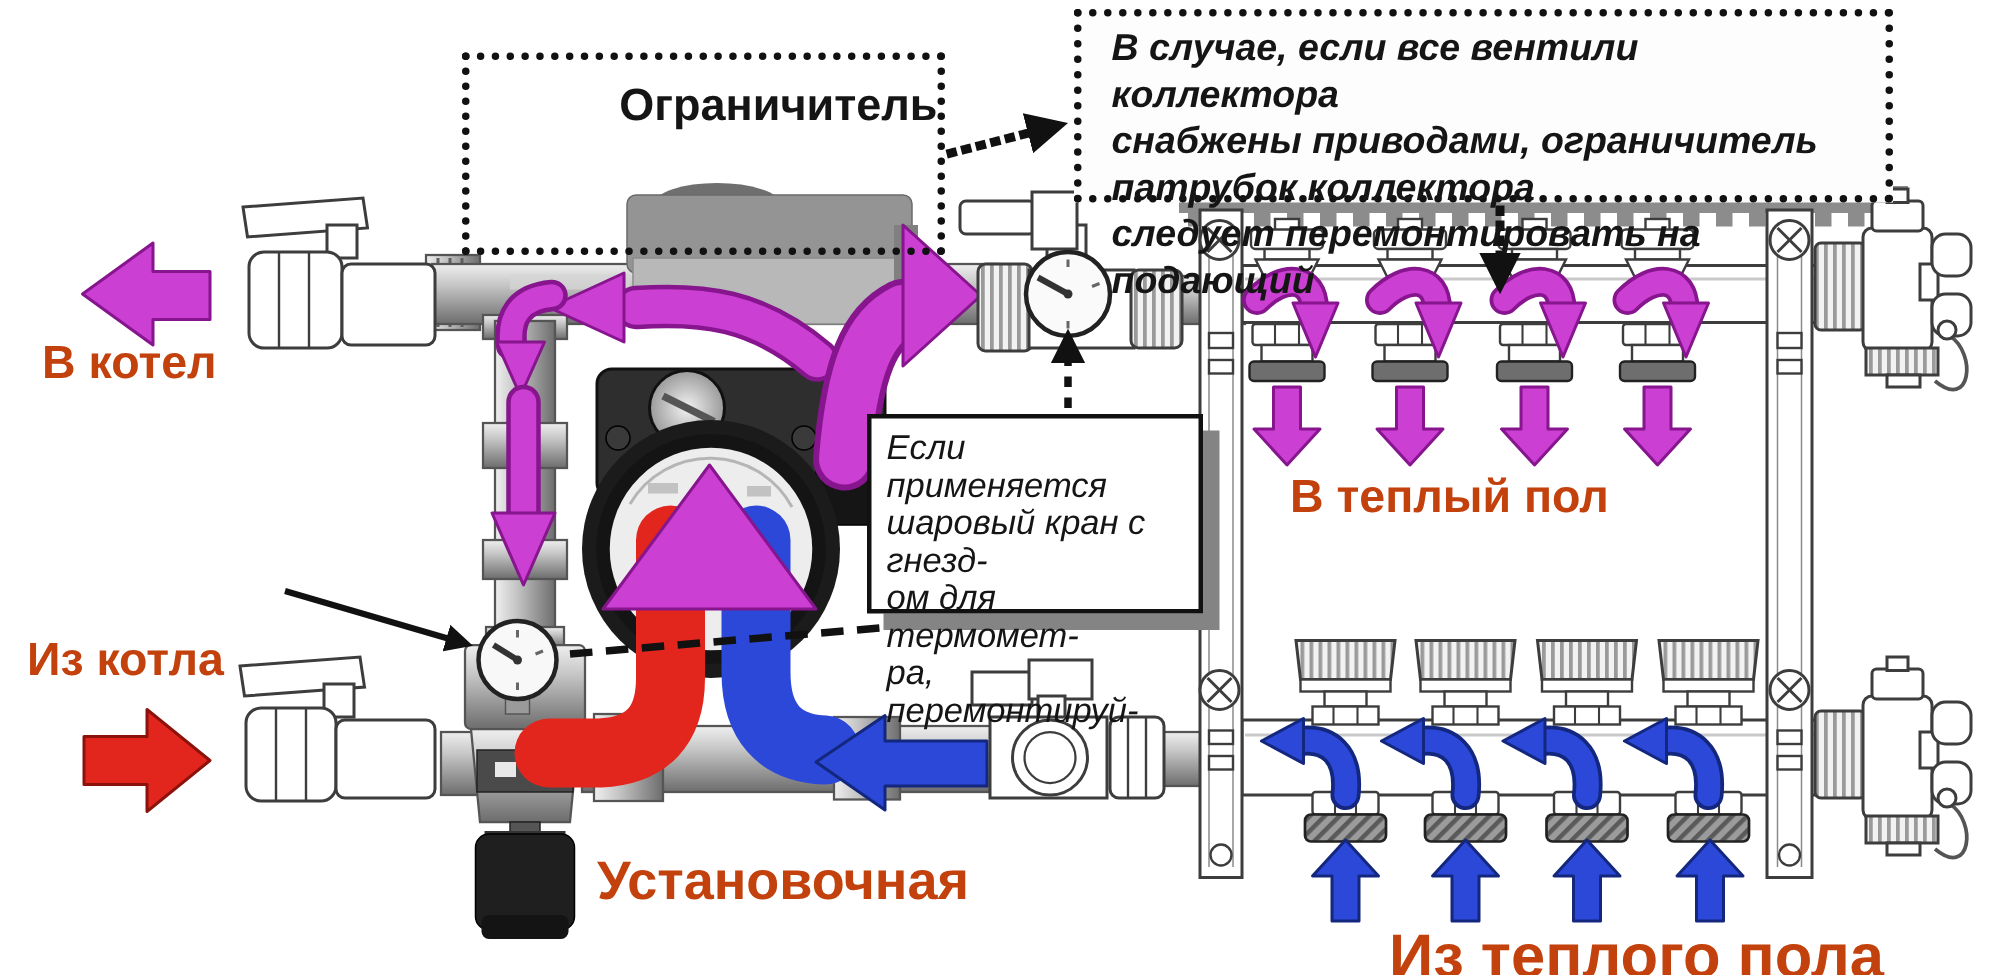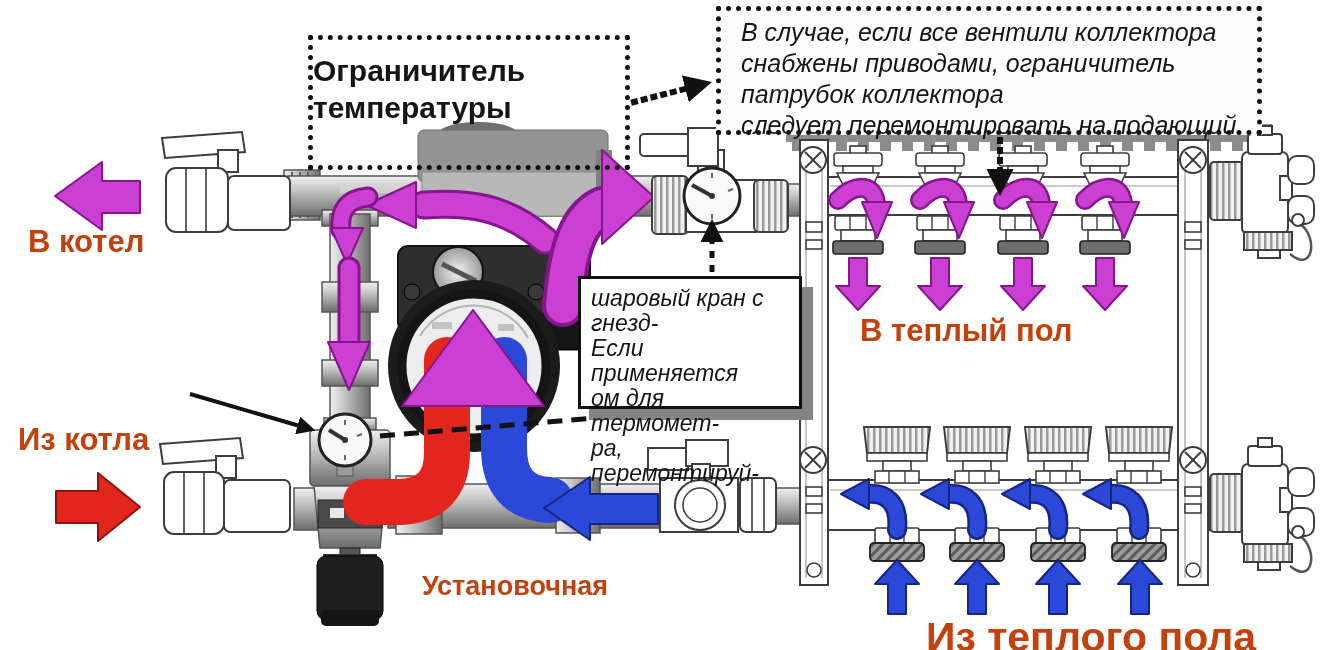--- a/index.html
+++ b/index.html
@@ -1,27 +1,27 @@
 <!DOCTYPE html>
 <html><head>
 <meta charset="utf-8">
 <style>
   html,body{margin:0;padding:0;background:#ffffff;}
   .stage{position:relative;width:1339px;height:650px;background:#ffffff;overflow:hidden;
          font-family:"Liberation Sans", sans-serif;color:#151515;}
   .stage svg{position:absolute;left:0;top:0;}
   .lbl{position:absolute;font-weight:bold;white-space:nowrap;color:#c2410c;}
   .box{position:absolute;box-sizing:border-box;}
-  .dotted{border:5px dotted #111;}
+  .dotted{border:5px dotted #111;font-weight:bold;}
   .note-top{left:716px;top:6px;width:546px;height:129px;background:#fdfdfd;
             font-style:italic;font-size:25px;line-height:31px;padding:6px 10px 0 20px;}
   .note-mid{left:578px;top:276px;width:224px;height:133px;background:#ffffff;
             border:3px solid #111;box-shadow:11px 11px 0 #848484;
             font-style:italic;font-size:23px;line-height:25px;padding:7px 6px 0 10px;}
-  .limiter-box{left:308px;top:35px;width:322px;height:135px;text-align:left;
+  .limiter-box{left:308px;top:35px;width:322px;height:135px;text-align:right;
                font-weight:bold;font-size:30px;line-height:37px;padding-top:12px;}
   
   .ln{fill:#ffffff;stroke:#3d3d3d;stroke-width:2;}
   .lnth{fill:#ffffff;stroke:#3d3d3d;stroke-width:1.6;}
   .mu{stroke:#86158e;fill:none;stroke-linecap:round;}
   .mm{stroke:#cb3fd3;fill:none;stroke-linecap:round;}
   .mf{fill:#cb3fd3;stroke:#86158e;stroke-width:2;stroke-linejoin:round;}
   .bf{fill:#2b48d8;stroke:#14277e;stroke-width:2;stroke-linejoin:round;}
   .blk{stroke:#111;fill:none;}
 </style>
@@ -366,38 +366,37 @@
 
   <line class="blk" x1="634" y1="102" x2="704" y2="84" stroke-width="6" stroke-dasharray="1 9" stroke-linecap="square" marker-end="url(#mArr)"></line>
   <line class="blk" x1="1000" y1="140" x2="1000" y2="188" stroke-width="6" stroke-dasharray="1 9" stroke-linecap="square" marker-end="url(#mArr)"></line>
   <line class="blk" x1="712" y1="272" x2="712" y2="226" stroke-width="5" stroke-dasharray="7 7" marker-end="url(#mArr)"></line>
   <line class="blk" x1="380" y1="436" x2="642" y2="414" stroke-width="5" stroke-dasharray="15 9"></line>
   <line class="blk" x1="190" y1="394" x2="310" y2="429" stroke-width="4" marker-end="url(#mArr)"></line>
 </svg>
 
 <div class="box dotted limiter-box">
   <div>Ограничитель</div>
-  <div>температуры</div>
 </div>
 
 <div class="box dotted note-top">
   <div>В случае, если все вентили коллектора</div>
   <div>снабжены приводами, ограничитель</div>
   <div>патрубок коллектора</div>
   <div>следует перемонтировать на подающий</div>
 </div>
 
 <div class="box note-mid">
+  <div>Если применяется</div>
   <div>шаровый кран с гнезд-</div>
-  <div>Если применяется</div>
   <div>ом для термомет-</div>
   <div>ра, перемонтируй-</div>
 </div>
 
 <div class="lbl" style="left:28px;top:224px;font-size:31px;">В котел</div>
 <div class="lbl" style="left:18px;top:422px;font-size:31px;text-align:center;">Из котла</div>
 <div class="lbl" style="left:860px;top:313px;font-size:31px;">В теплый пол</div>
 <div class="lbl" style="left:926px;top:614px;font-size:41px;">Из теплого пола</div>
-<div class="lbl" style="left:398px;top:566px;font-size:27px;line-height:41px;margin-left:24px;">
+<div class="lbl" style="left:398px;top:566px;font-size:36px;line-height:41px;">
   <div>Установочная</div>
 </div>
 
 </div>
 
 </body></html>

